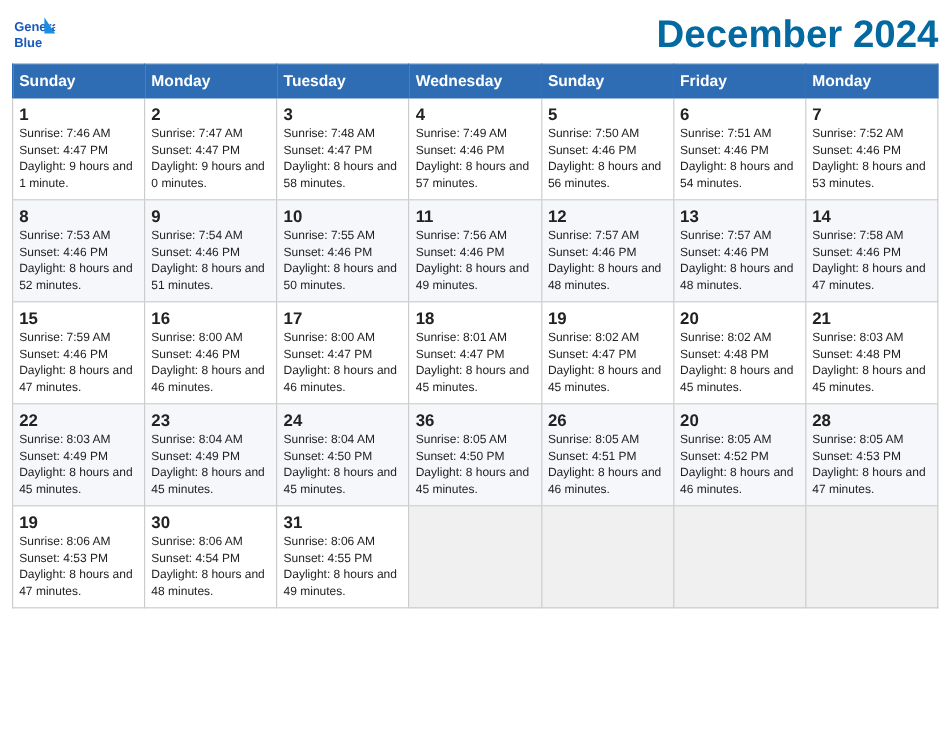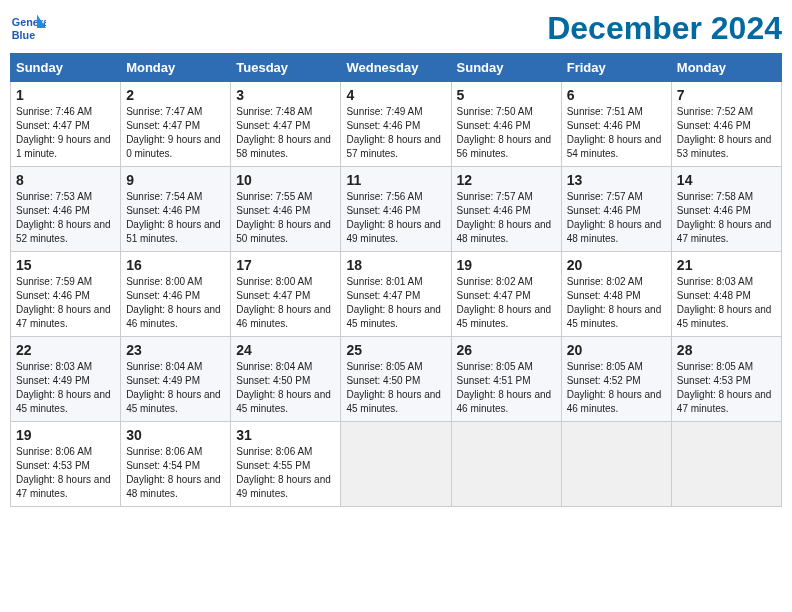--- a/index.html
+++ b/index.html
@@ -208,21 +208,21 @@
         </td>
         <td>
           <span class="day-num">23</span>
           <div class="cell-text">Sunrise: 8:04 AM<br>Sunset: 4:49 PM<br>Daylight: 8 hours and 45 minutes.</div>
         </td>
         <td>
           <span class="day-num">24</span>
           <div class="cell-text">Sunrise: 8:04 AM<br>Sunset: 4:50 PM<br>Daylight: 8 hours and 45 minutes.</div>
         </td>
         <td>
-          <span class="day-num">25</span>
+          <span class="day-num">36</span>
           <div class="cell-text">Sunrise: 8:05 AM<br>Sunset: 4:50 PM<br>Daylight: 8 hours and 45 minutes.</div>
         </td>
         <td>
           <span class="day-num">26</span>
           <div class="cell-text">Sunrise: 8:05 AM<br>Sunset: 4:51 PM<br>Daylight: 8 hours and 46 minutes.</div>
         </td>
         <td>
           <span class="day-num">20</span>
           <div class="cell-text">Sunrise: 8:05 AM<br>Sunset: 4:52 PM<br>Daylight: 8 hours and 46 minutes.</div>
         </td>

